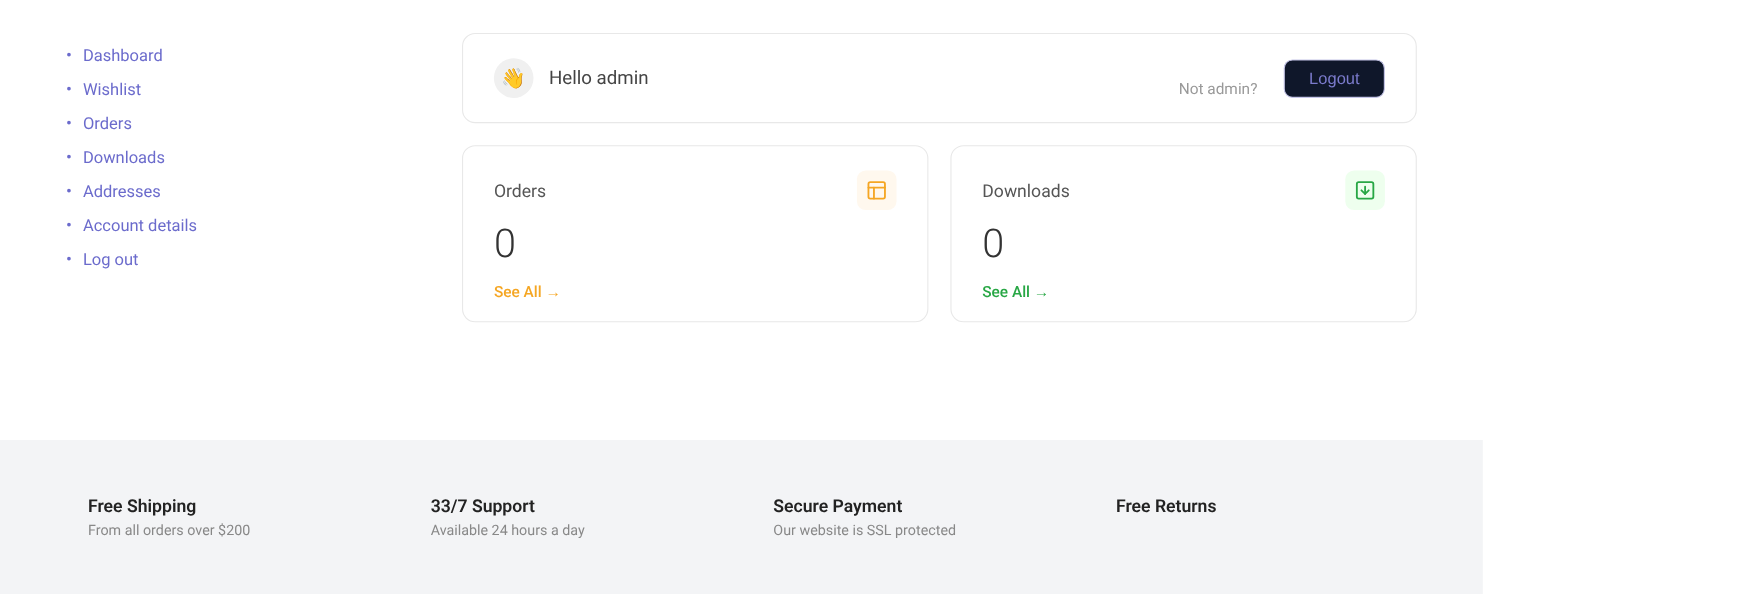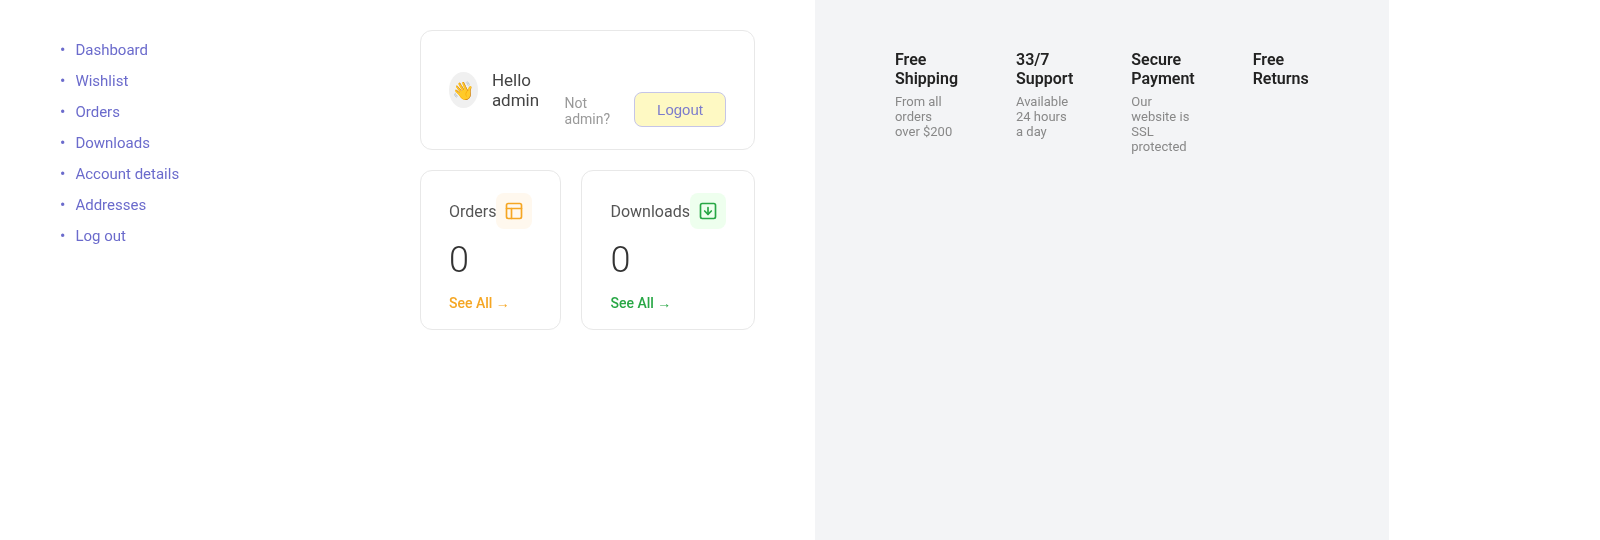--- a/index.html
+++ b/index.html
@@ -8,21 +8,21 @@
       background: #fff;
       color: #333;
       min-height: 540px;
       width: 1600px;
     }
 
     .page-wrapper {
       display: flex;
       width: 1348px;
       min-height: 540px;
-      flex-direction: row;
+      flex-direction: column;
     }
 
     .main-content {
       display: flex;
       flex: 1;
       padding: 20px 0;
     }
 
     
     .sidebar {
@@ -102,29 +102,28 @@
       gap: 24px;
     }
 
     .not-admin-text {
       color: #999;
       font-size: 14px;
     }
 
     .logout-btn {
       border: 1.5px solid #c5c5e8;
-      background: #fef9c3;
+      background: #0f172a;
       color: #7b7bcc;
       padding: 8px 22px;
       border-radius: 8px;
       font-size: 15px;
       cursor: pointer;
       font-weight: 500;
       transition: background 0.15s;
-      margin-top: 39px;
     }
 
     
     .stats-row {
       display: flex;
       gap: 20px;
       margin-bottom: 20px;
     }
 
     .stat-card {
@@ -236,24 +235,24 @@
           <li>
             <a href="#">Wishlist</a>
           </li>
           <li>
             <a href="#">Orders</a>
           </li>
           <li>
             <a href="#">Downloads</a>
           </li>
           <li>
+            <a href="#">Addresses</a>
+          </li>
+          <li>
             <a href="#">Account details</a>
-          </li>
-          <li>
-            <a href="#">Addresses</a>
           </li>
           <li>
             <a href="#">Log out</a>
           </li>
         </ul>
     </nav>
 
     <div class="content-area">
 
       <div class="hello-card">

